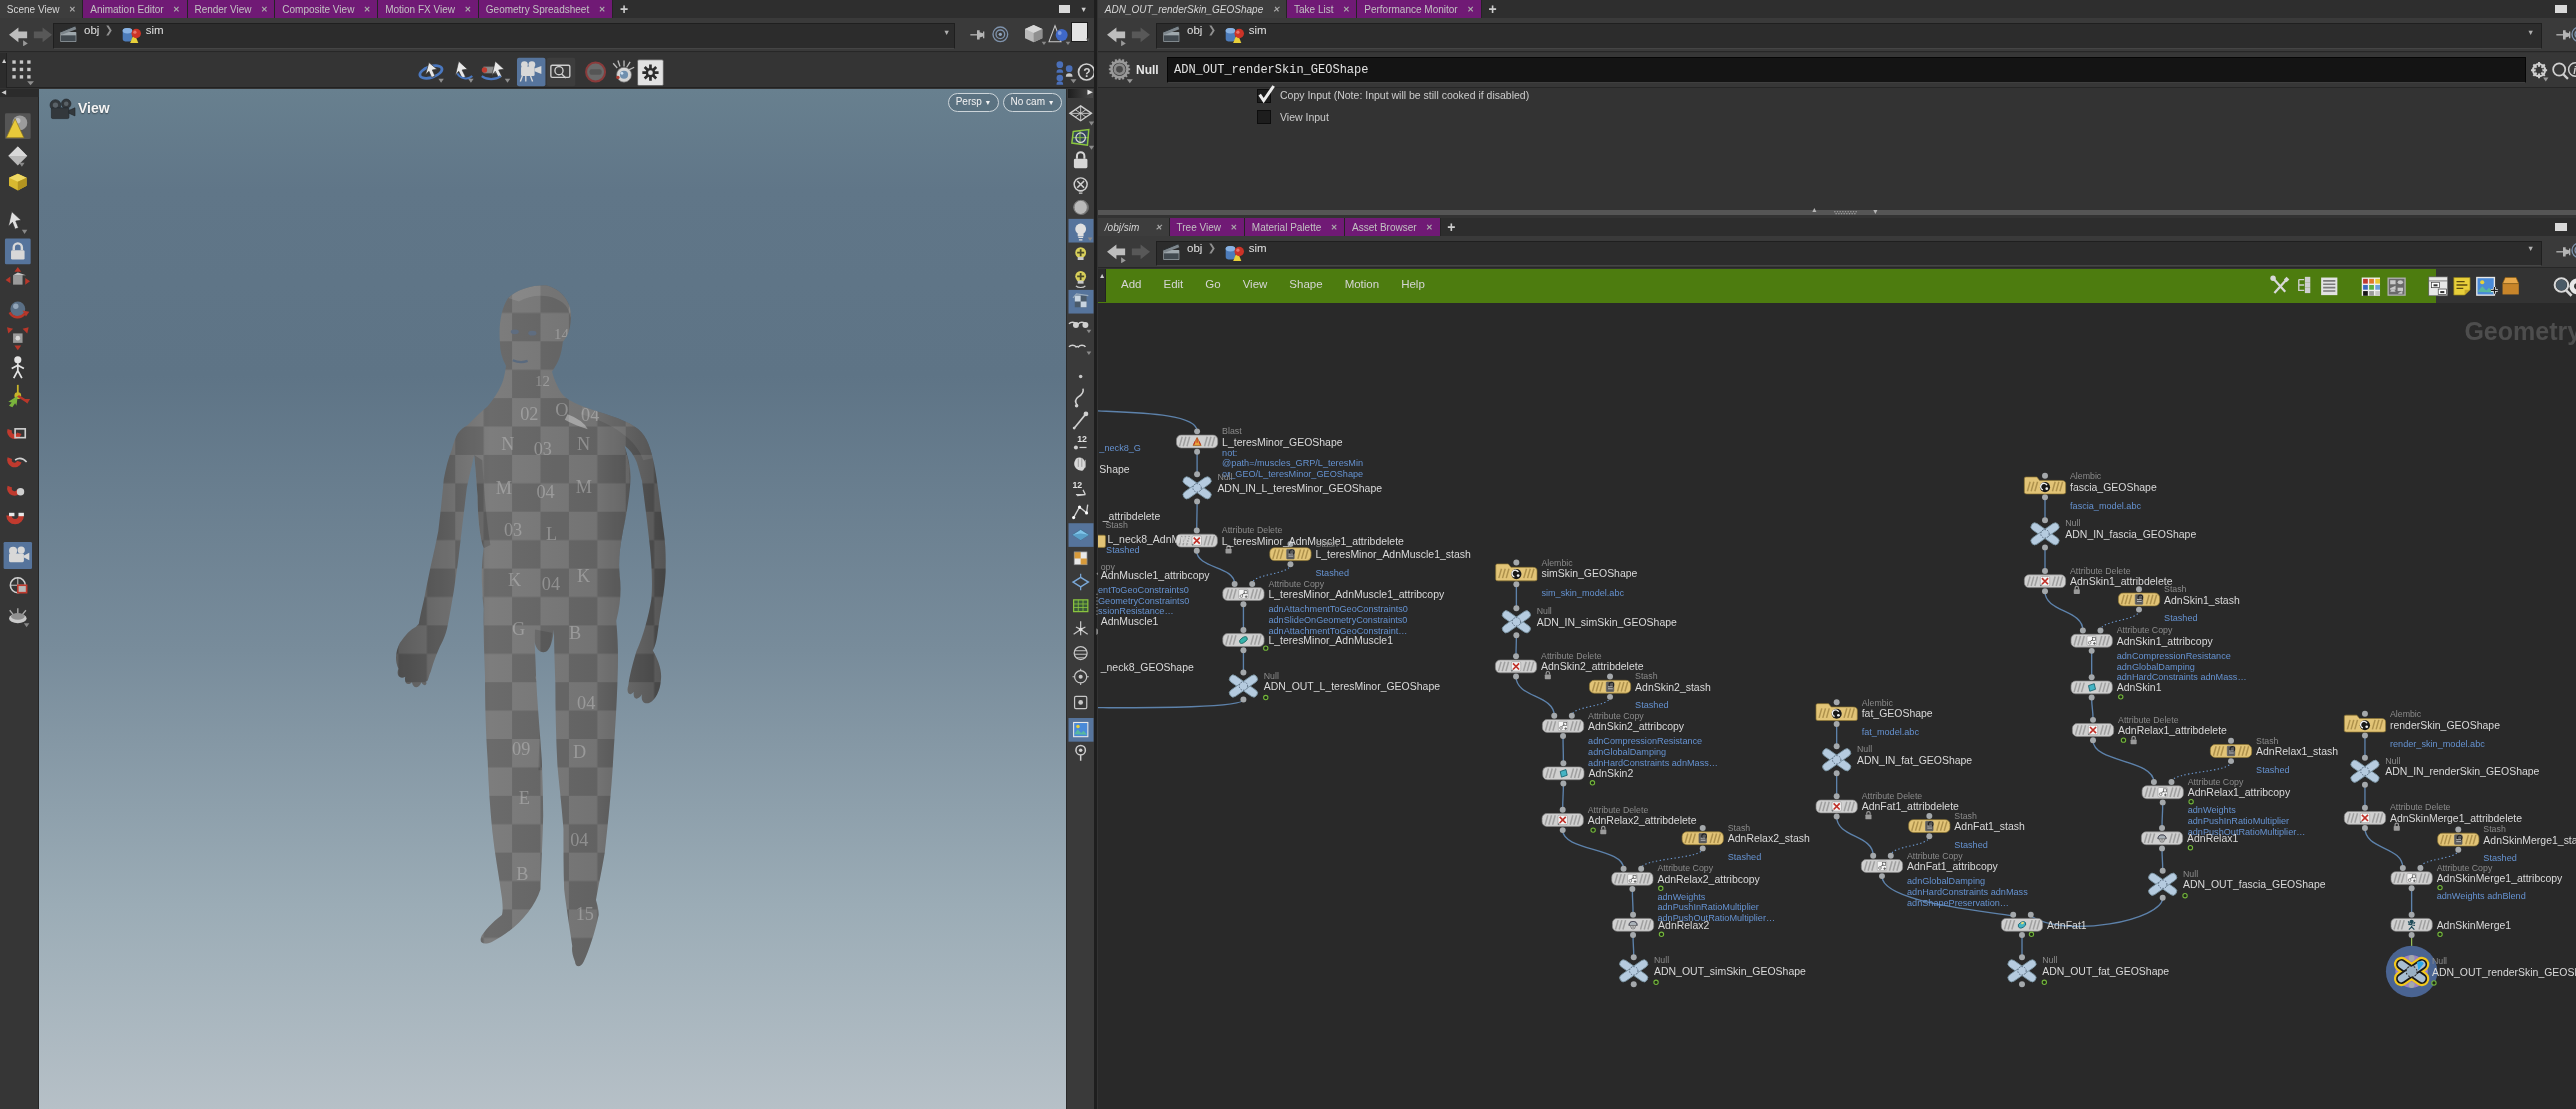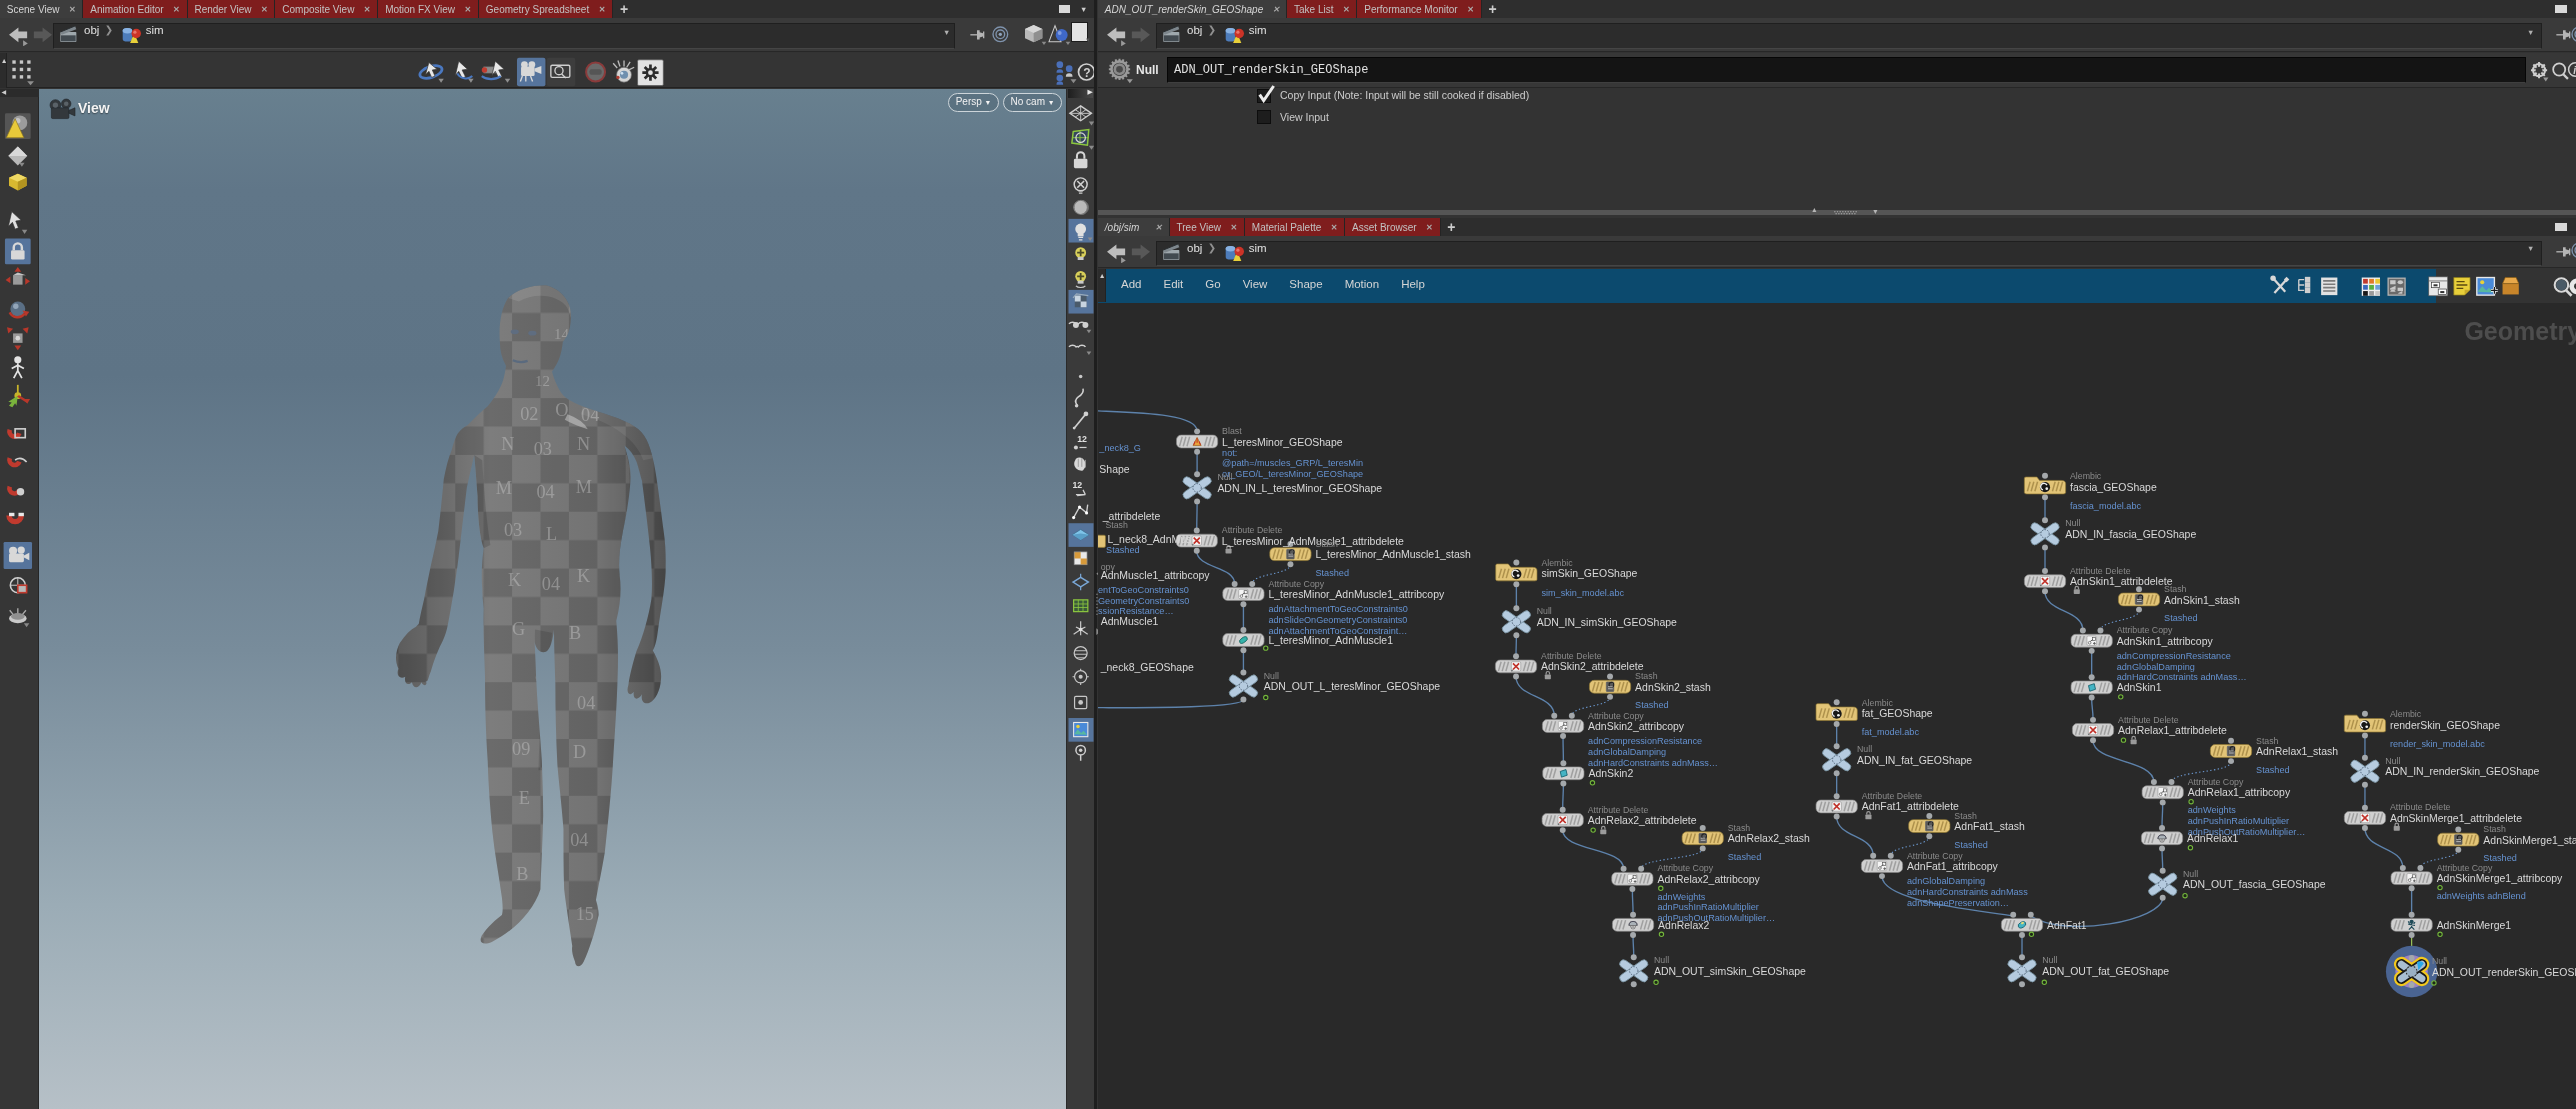--- a/index.html
+++ b/index.html
@@ -1,21 +1,21 @@
 <!DOCTYPE html>
 <html style="font-size:10.8px"><head>
 <meta charset="utf-8">
 <style>
   * { margin:0; padding:0; box-sizing:border-box; }
   html,body { width:2576px; height:1109px; overflow:hidden; background:#333333;
     font-family:"Liberation Sans", sans-serif; }
   .abs { position:absolute; }
   
   .tabbar { position:absolute; height:18px; background:#2e2e2e; display:flex; align-items:stretch; }
-  .tab { display:flex; align-items:center; padding:0 6.8px 0 6.8px; background:#7f1d1d;
+  .tab { display:flex; align-items:center; padding:0 6.8px 0 6.8px; background:#701a75;
          border-right:0.7px solid #242424; color:#c2c2c2; font-size:10px; white-space:nowrap; }
   .tab .x { margin-left:9.5px; color:#aaaaaa; font-size:8px; font-weight:bold; }
   .tab.active { background:#3d3d3d; color:#d6d6d6; }
   .tab.it { font-style:italic; }
   .plustab { display:flex; align-items:center; color:#cccccc; font-size:14px; padding:0 6.8px; font-weight:bold; }
   
   .navrow { position:absolute; height:34px; background:#3a3a3a; border-bottom:0.7px solid #272727; }
   .pathfield { position:absolute; top:4.7px; height:26px; background:#2c2c2c;
                border:0.7px solid #1f1f1f; border-bottom-color:#454545; display:flex; align-items:flex-start; }
   .pathtext { color:#e0e0e0; font-size:11.5px; }
@@ -778,21 +778,21 @@
       <path d="M2 13 h10" stroke="#b5b5b5" stroke-width="2"></path>
       <path d="M12 6 l4 0 l0 14 l-4 0 z M16 9 l6 2 l0 4 l-6 2z" fill="#b5b5b5"></path>
       <path d="M22 8 v10" stroke="#b5b5b5" stroke-width="2"></path>
     </svg>
   <svg class="abs" style="left:1472px;top:5.4px" width="8" height="20" viewBox="0 0 12 30">
       <circle cx="14" cy="14" r="11" fill="none" stroke="#7f93ad" stroke-width="2"></circle>
       <circle cx="14" cy="14" r="6.5" fill="none" stroke="#7f93ad" stroke-width="2"></circle>
     </svg>
 </div>
 
-<div class="abs" style="left:1098px;top:269px;width:1338px;height:35px;background:#0c4a6e;border-bottom:1.4px solid #1b1b1b;">
+<div class="abs" style="left:1098px;top:269px;width:1338px;height:35px;background:#4d7c0f;border-bottom:1.4px solid #1b1b1b;">
   <div class="abs" style="left:0;top:0;width:8px;height:33px;background:#2c2c2c;border-right:0.7px solid #222">
       <span style="position:absolute;left:0.7px;top:3.4px;color:#cfcfcf;font-size:6.8px;">▲</span>
     </div>
   <div class="abs" style="left:23px;top:8.8px;display:flex;gap:22px;">
     <span class="menuitem">Add</span>
       <span class="menuitem">Edit</span>
       <span class="menuitem">Go</span>
       <span class="menuitem">View</span>
       <span class="menuitem">Shape</span>
       <span class="menuitem">Motion</span>

